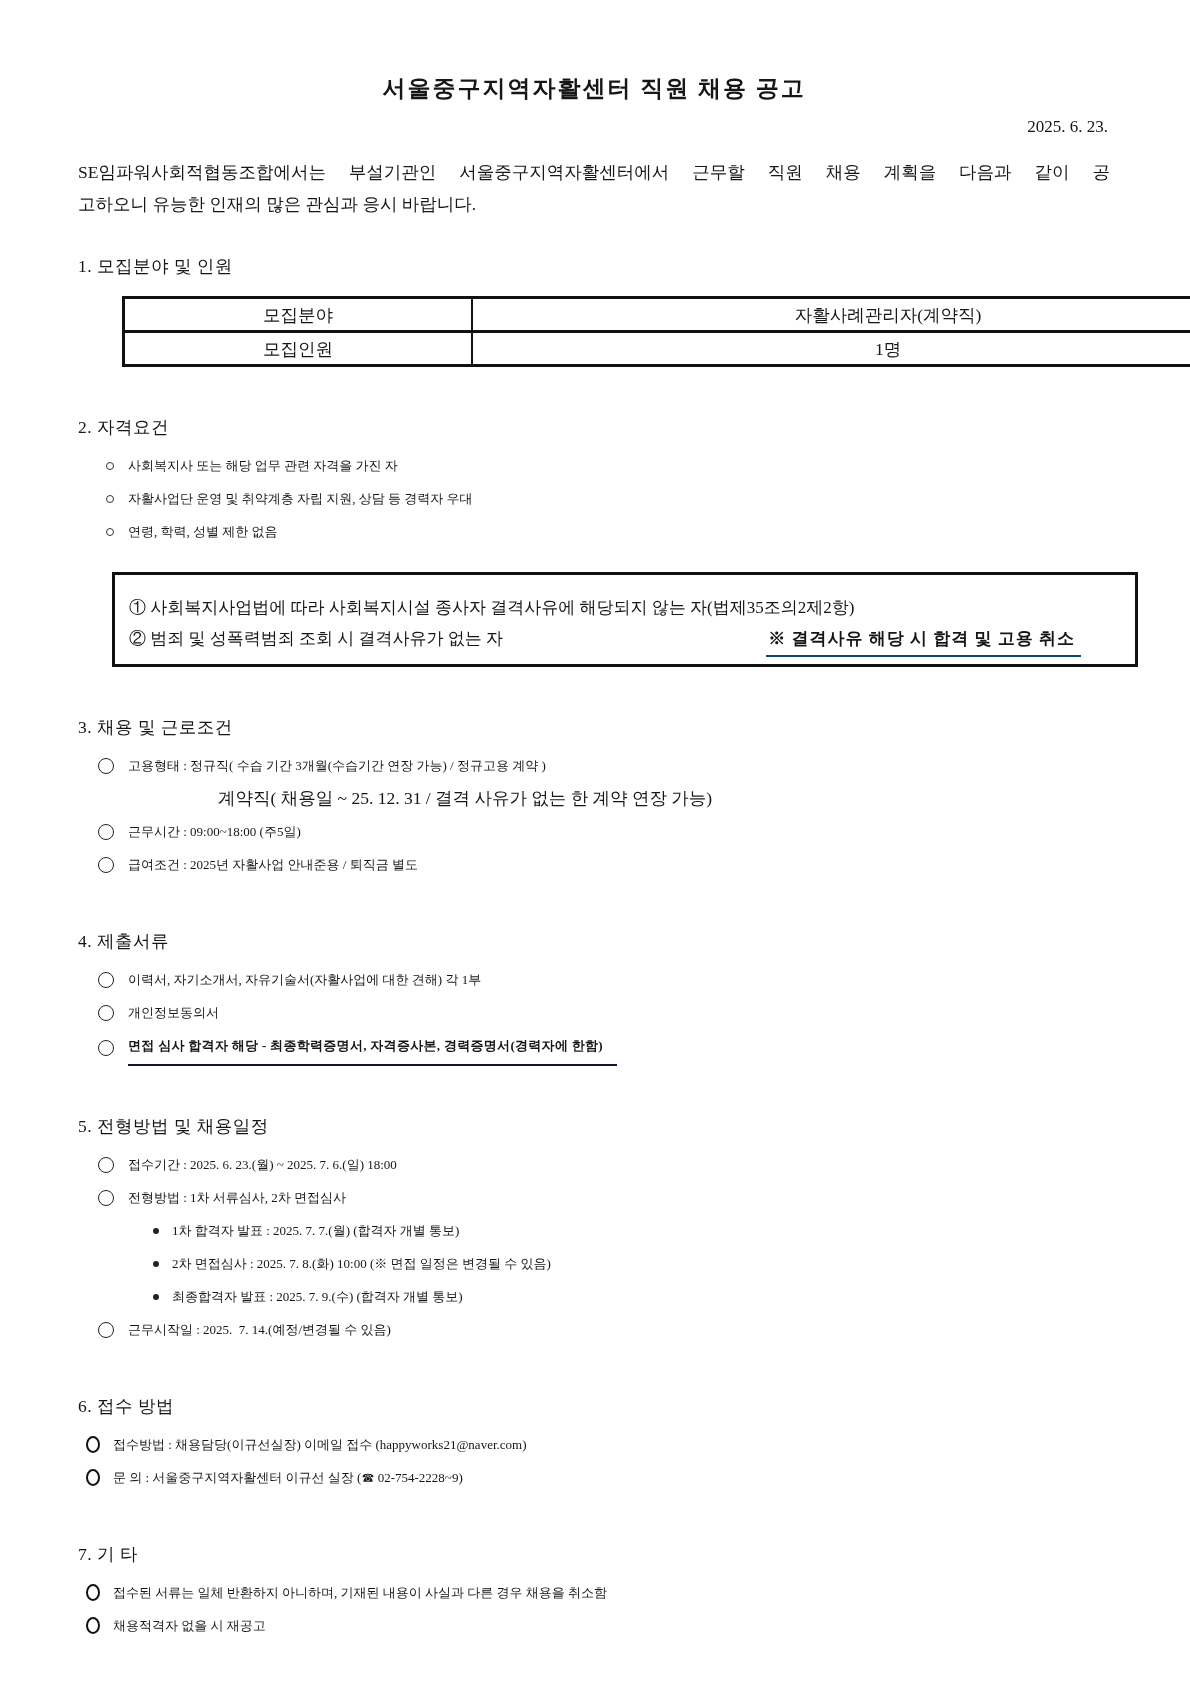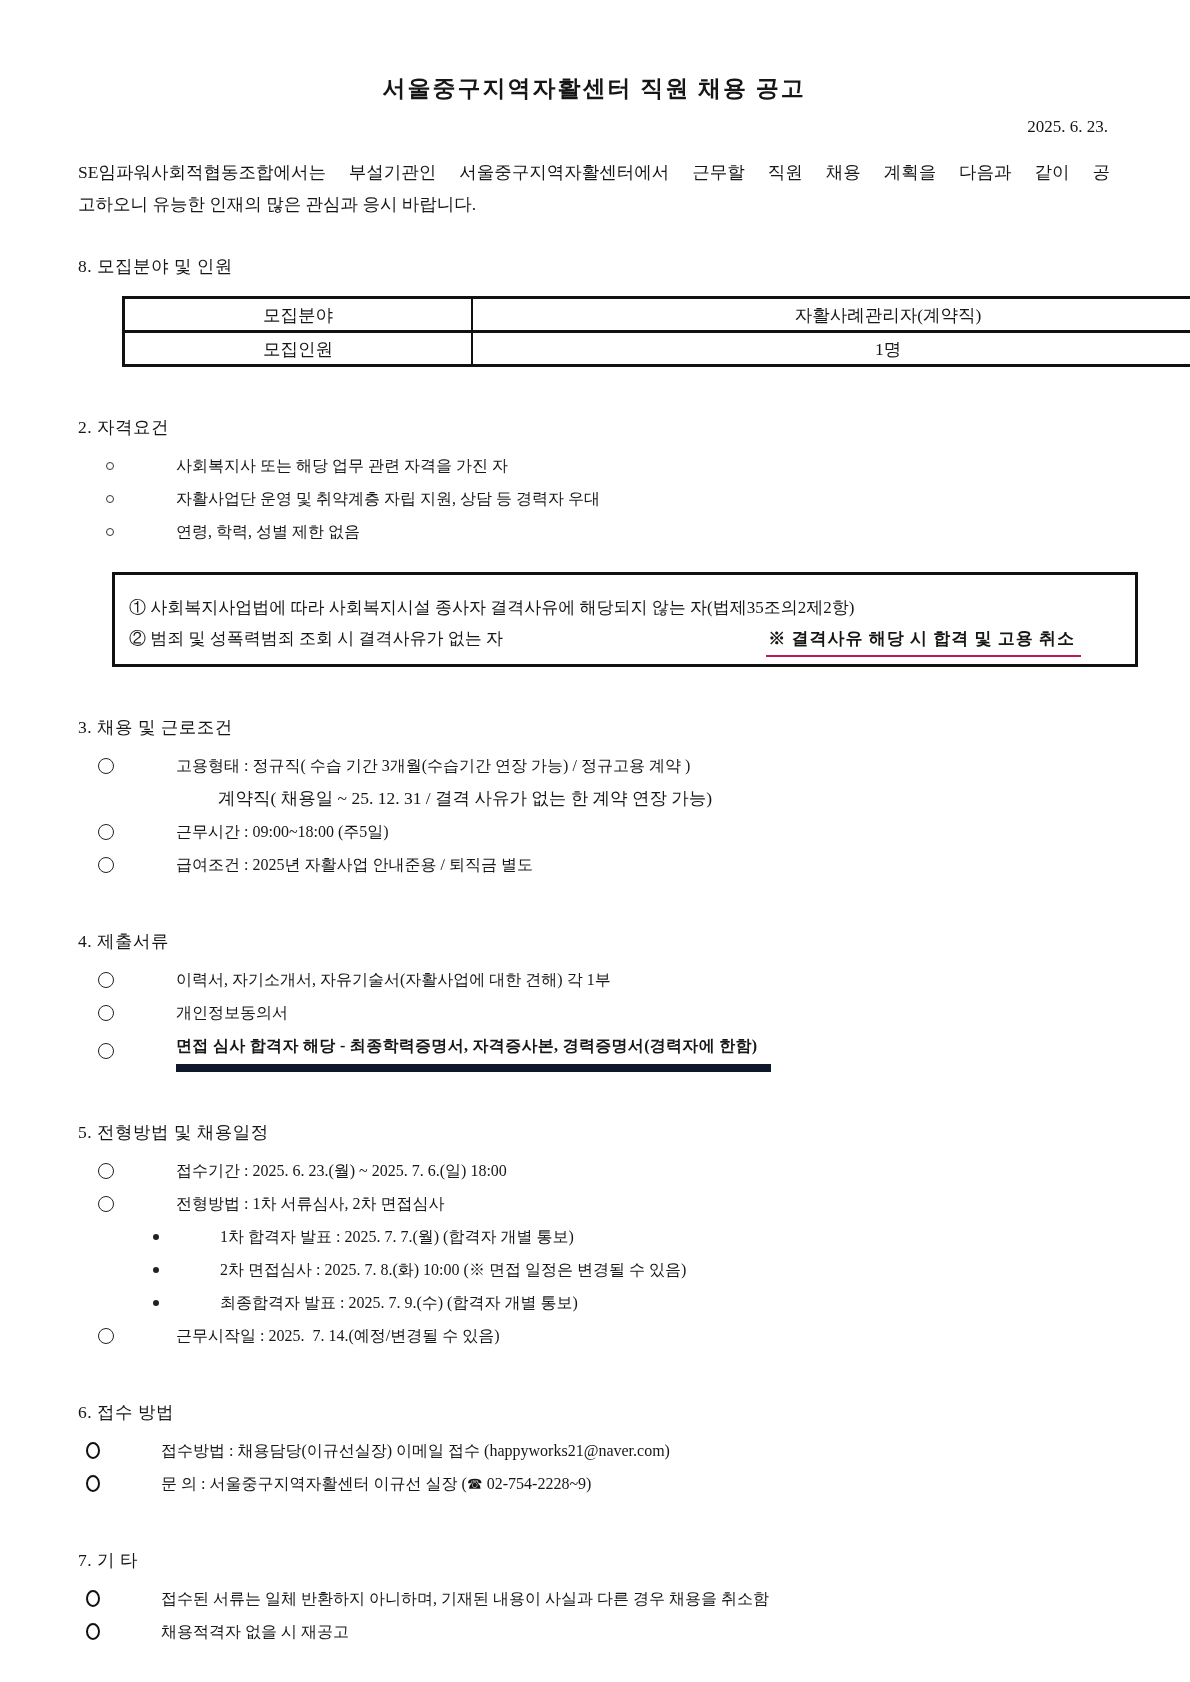--- a/index.html
+++ b/index.html
@@ -51,21 +51,21 @@
     font-size: 17.5px;
     height: 31px;
     padding: 0 4px;
   }
   .recruit-table { border: 3px solid #111; }
   .recruit-table tr:first-child td { border-bottom: 3px solid #111; }
   .recruit-table .cell-label { width: 338px; }
 
   
   .list { margin-top: 6px; }
-  .item { display: flex; align-items: center; font-size: 16px; line-height: 33px; gap: 48px; }
+  .item { display: flex; align-items: center; font-size: 13px; line-height: 33px; }
   .item .txt { white-space: pre-wrap; }
   .lv2 { padding-left: 28px; }
   .lv1 { padding-left: 20px; }
   .lv0 { padding-left: 8px; }
   .sub { padding-left: 55px; }
 
   .mk { flex: 0 0 auto; display: inline-block; box-sizing: border-box; }
   .mk-small  { width: 8px;  height: 8px;  border: 1.3px solid #333; border-radius: 50%; margin-right: 14px; }
   .mk-circle { width: 16px; height: 16px; border: 1.4px solid #222; border-radius: 50%; margin-right: 14px; }
   .mk-heavy  { width: 14px; height: 17px; border: 2.2px solid #111; border-radius: 50%; margin-right: 13px; }
@@ -80,45 +80,45 @@
     box-sizing: border-box;
     border: 3px solid #111;
     padding: 17px 14px 7px 14px;
   }
   .box-line { font-size: 17px; line-height: 31px; }
   .box-line2 { display: flex; align-items: baseline; gap: 12px; }
   .box-warning {
     margin-left: auto;
     margin-right: 40px;
     font-weight: 700;
-    border-bottom: 2px solid #be185d;
+    border-bottom: 2px solid #0c4a6e;
     padding: 0 6px 1px 2px;
     letter-spacing: 1px;
   }
   .emph-item {
     font-weight: 700;
-    border-bottom: 8px solid #0f172a;
+    border-bottom: 2px solid #0f172a;
     padding: 0 14px 2px 0;
     letter-spacing: 0.3px;
   }
 </style>
 </head>
 <body>
 
 <div class="page">
 
   <div class="title">서울중구지역자활센터 직원 채용 공고</div>
   <div class="date">2025. 6. 23.</div>
 
   <div class="intro">
     <div class="intro-l1">SE임파워사회적협동조합에서는 부설기관인 서울중구지역자활센터에서 근무할 직원 채용 계획을 다음과 같이 공</div>
     <div class="intro-l2">고하오니 유능한 인재의 많은 관심과 응시 바랍니다.</div>
   </div>
 
-  <div class="sec-heading first">8. 모집분야 및 인원</div>
+  <div class="sec-heading first">1. 모집분야 및 인원</div>
   <table class="recruit-table">
     <tbody>
         <tr>
       <td class="cell-label">모집분야</td>
       <td class="cell-value">자활사례관리자(계약직)</td>
     </tr>
     <tr>
       <td class="cell-label">모집인원</td>
       <td class="cell-value">1명</td>
     </tr>

